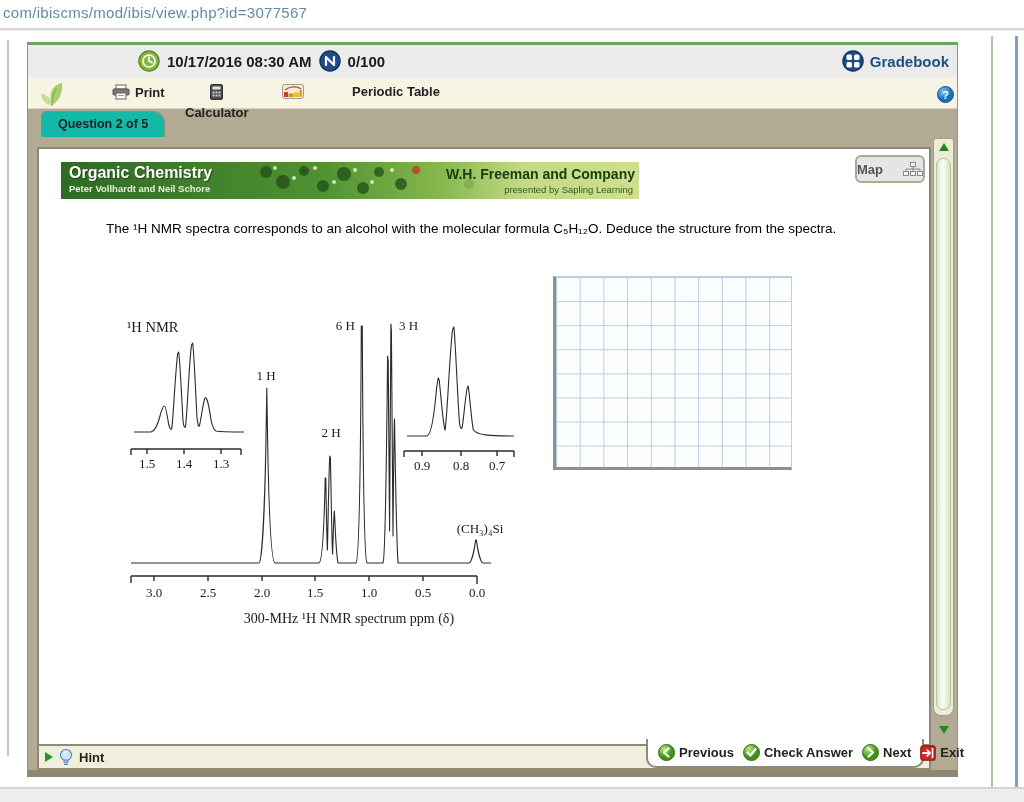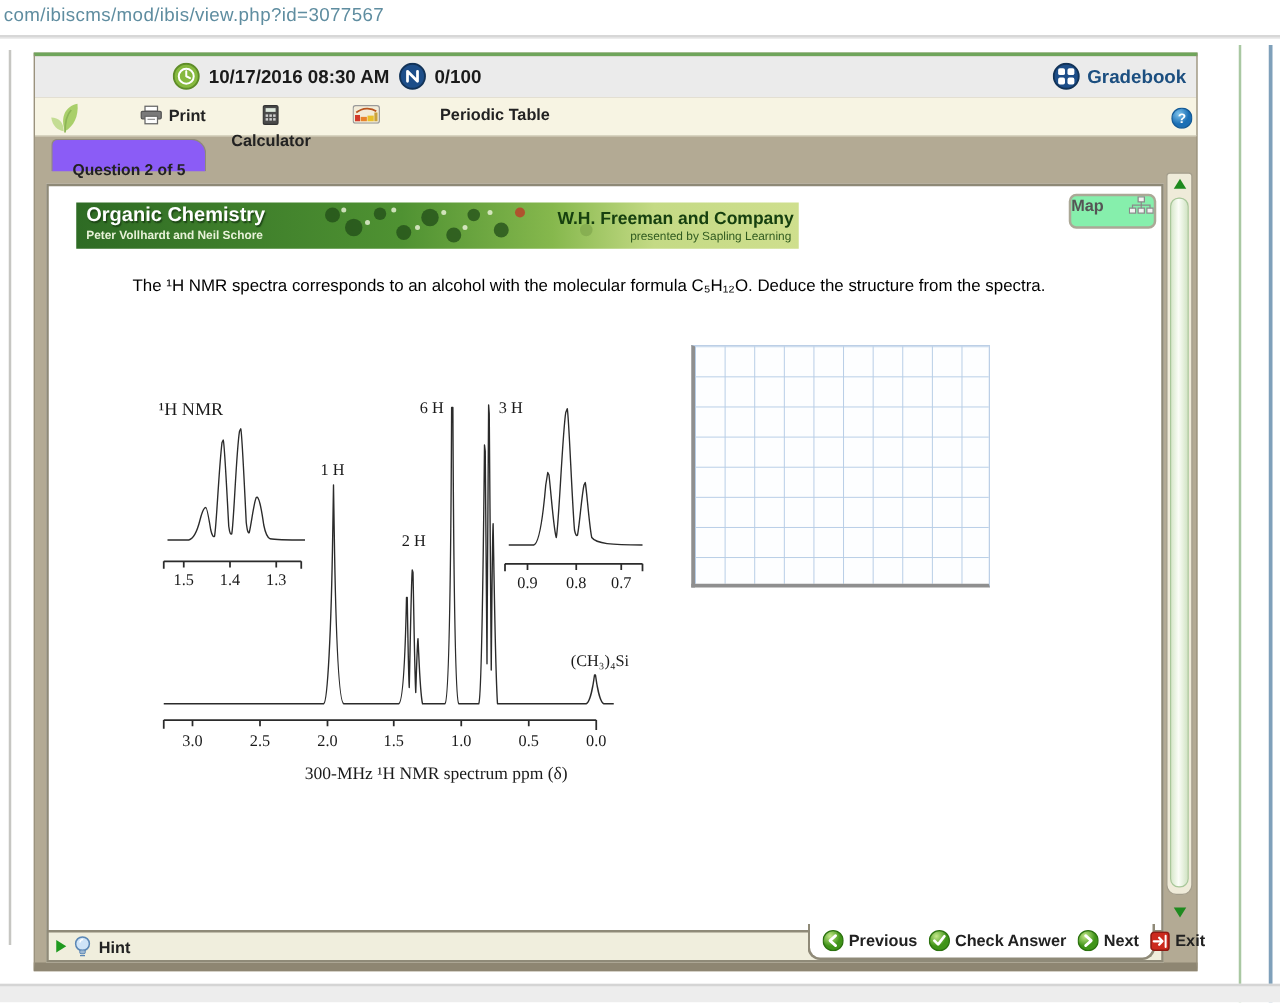--- a/index.html
+++ b/index.html
@@ -28,36 +28,36 @@
 
   .header2 { left:0; top:33px; width:100%; height:31px; background:#f7f4e3; border-bottom:1px solid #d8d4c0; }
   .tool-btn { position:absolute; top:6px; display:flex; align-items:center; gap:5px; font-size:13px; font-weight:bold; color:#222; cursor:pointer; }
   .tb-print { left:84px; }
   .tb-calc { left:157px;flex-direction:column; }
   .tb-ptable { left:254px;gap:48px; }
   .leaf { left:10px; top:2px; }
   .help { right:3px; top:8px; cursor:pointer; }
 
   .tabrow { left:0; top:64px; width:100%; height:28px; }
-  .qtab { position:absolute; left:13px; top:2px; height:26px; line-height:24px; padding:12px 16px;
-          background:#8b5cf6; border:1px solid #8f8a79; border-bottom:none;
+  .qtab { position:absolute; left:13px; top:2px; height:26px; line-height:24px; padding:0 16px;
+          background:#14b8a6; border:1px solid #8f8a79; border-bottom:none;
           border-radius:5px 12px 0 0; font-size:12.5px; font-weight:bold; color:#222; cursor:pointer; }
 
   .content { left:9px; top:102px; width:894px; height:610px; background:#fff; border:2px solid #8e8977; }
 
   
   .banner { left:22px; top:13px; width:578px; height:37px;
             background:linear-gradient(90deg,#2e6b24 0%,#4f9232 45%,#86b84d 66%,#c4da85 80%,#cfdf8e 100%); overflow:hidden; }
   .banner-title { position:absolute; left:8px; top:2px; font-size:16px; font-weight:bold; color:#fff; text-shadow:1px 1px 1px #1d4616; }
   .banner-sub { position:absolute; left:8px; top:21px; font-size:9.5px; font-weight:bold; color:#e8f2d8; }
   .banner-pub { position:absolute; left:338px; top:4px; width:236px; text-align:right; font-size:14px; font-weight:bold; color:#16400f; }
   .banner-pres { position:absolute; right:6px; top:22px; font-size:9.5px; color:#2f5a1f;margin-left:32px; }
 
-  .map-btn { left:816px; top:6px; width:70px; height:28px; background:#86efac; border:2px solid #aba896;
-             border-radius:6px; display:flex; align-items:flex-start; justify-content:center; gap:20px;
+  .map-btn { left:816px; top:6px; width:70px; height:28px; background:#e5e5e5; border:2px solid #aba896;
+             border-radius:6px; display:flex; align-items:center; justify-content:center; gap:20px;
              font-size:13px; font-weight:bold; color:#555; cursor:pointer; }
 
   .question-text { left:67px; top:70px; width:790px; font-size:13.5px; color:#000; line-height:1.55; }
 
   
   .grid-canvas { left:514px; top:127px; width:239px; height:194px; background-color:#fdfeff;
     background-image:linear-gradient(to right,#b7cde6 1px,transparent 1px),linear-gradient(to bottom,#b7cde6 1px,transparent 1px);
     background-size:23.7px 24.1px;
     border-top:1px solid #bccfe6; border-right:1px solid #bccfe6;
     border-left:3px solid #8f8f8f; border-bottom:3px solid #8f8f8f; cursor:crosshair; }

